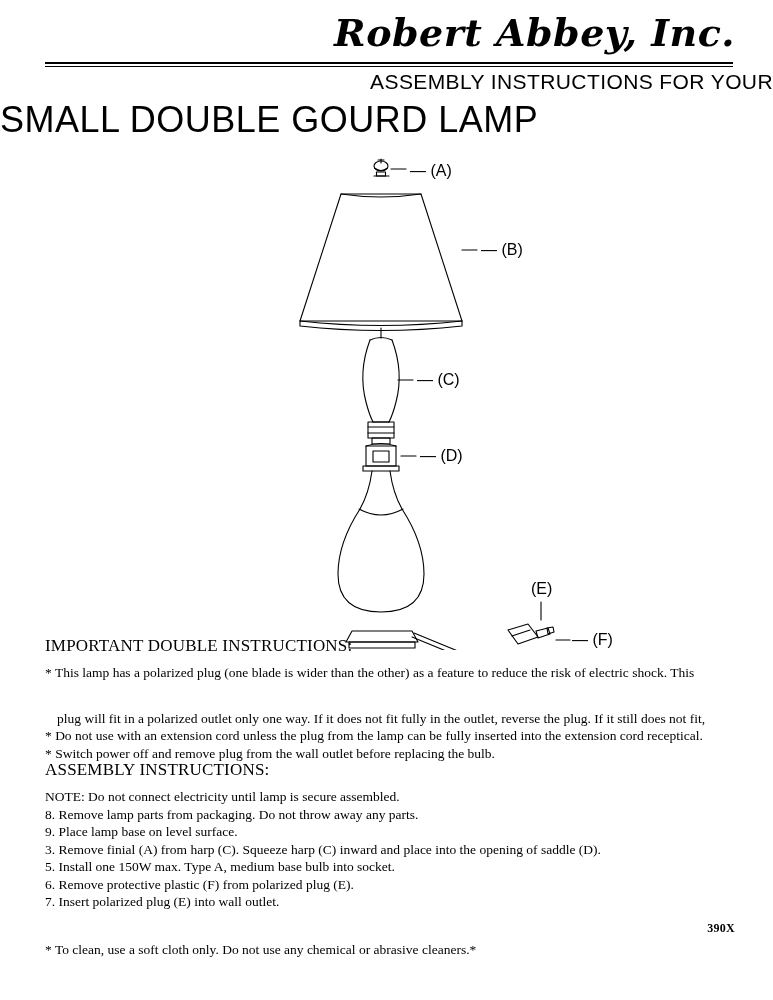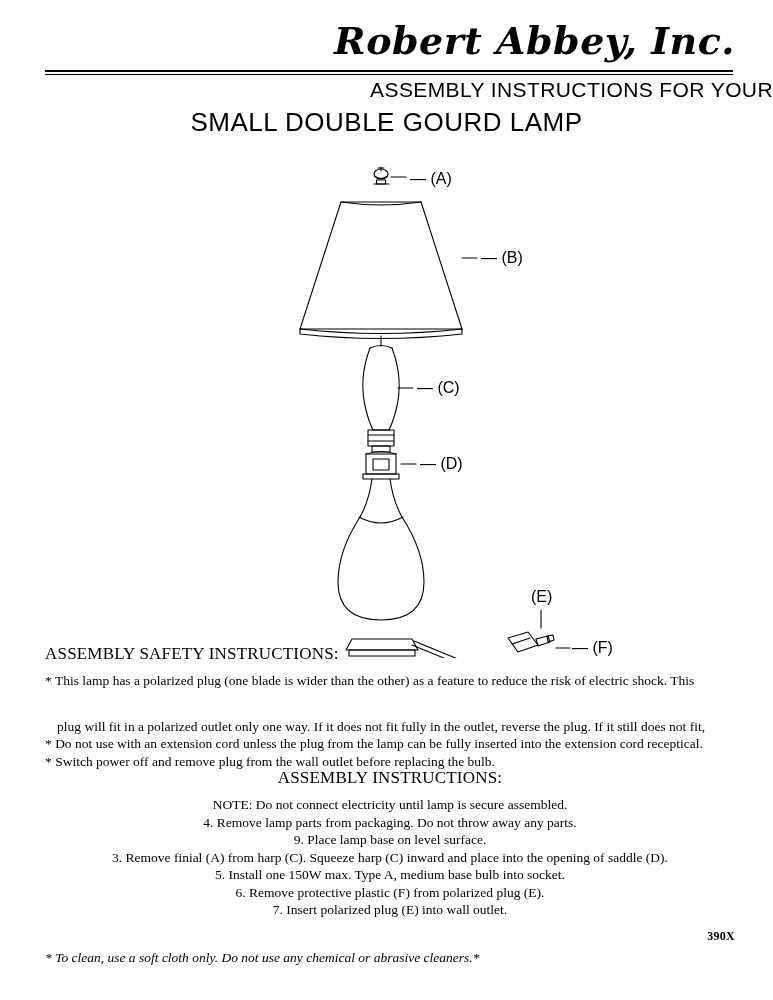--- a/index.html
+++ b/index.html
@@ -10,21 +10,21 @@
   body {
     width: 773px;
     height: 1000px;
     position: relative;
     font-family: "Liberation Serif", serif;
     color: #000000;
     overflow: hidden;
   }
   .page {
     position: absolute;
-    left: 0; top: 8px;
+    left: 0; top: 0;
     width: 773px;
     height: 954px;
   }
 
   
   .brand {
     position: absolute;
     right: 38px;
     top: 10px;
     font-family: "DejaVu Serif", serif;
@@ -55,23 +55,22 @@
     left: 0; right: 0;
     text-align: right;
     font-family: "Liberation Sans", sans-serif;
     font-size: 21px;
     letter-spacing: 0.4px;
   }
   .title-large {
     position: absolute;
     top: 99px;
     left: 0; right: 0;
-    text-align: center;
     font-family: "Liberation Sans", sans-serif;
-    font-size: 26px;
+    font-size: 36px;
     letter-spacing: 0.5px;
   }
 
   
   .diagram {
     position: absolute;
     left: 0;
     top: 150px;
     width: 773px;
     height: 500px;
@@ -199,34 +198,34 @@
 
     <div class="callout" style="left:410px; top:12px;">— (A)</div>
     <div class="callout" style="left:481px; top:91px;">— (B)</div>
     <div class="callout" style="left:417px; top:221px;">— (C)</div>
     <div class="callout" style="left:420px; top:297px;">— (D)</div>
     <div class="callout" style="left:531px; top:430px;">(E)</div>
     <div class="callout" style="left:572px; top:481px;">— (F)</div>
   </div>
 
   <div class="section" style="top:636px;">
-    <div class="section-head">ASSEMBLY SAFETY INSTRUCTIONS:</div>
+    <div class="section-head">IMPORTANT DOUBLE INSTRUCTIONS:</div>
     <p class="body-line">* This lamp has a polarized plug (one blade is wider than the other) as a feature to reduce the risk of electric shock. This</p>
     <p class="body-line hang">plug will fit in a polarized outlet only one way. If it does not fit fully in the outlet, reverse the plug. If it still does not fit,</p>
     <p class="body-line">* Do not use with an extension cord unless the plug from the lamp can be fully inserted into the extension cord receptical.</p>
     <p class="body-line">* Switch power off and remove plug from the wall outlet before replacing the bulb.</p>
   </div>
 
-  <div class="section" style="top:760px;text-align:center;">
+  <div class="section" style="top:760px;">
     <div class="section-head">ASSEMBLY INSTRUCTIONS:</div>
     <p class="body-line">NOTE: Do not connect electricity until lamp is secure assembled.</p>
-    <p class="body-line">4. Remove lamp parts from packaging. Do not throw away any parts.</p>
+    <p class="body-line">8. Remove lamp parts from packaging. Do not throw away any parts.</p>
     <p class="body-line">9. Place lamp base on level surface.</p>
     <p class="body-line">3. Remove finial (A) from harp (C). Squeeze harp (C) inward and place into the opening of saddle (D).</p>
     <p class="body-line">5. Install one 150W max. Type A, medium base bulb into socket.</p>
     <p class="body-line">6. Remove protective plastic (F) from polarized plug (E).</p>
     <p class="body-line">7. Insert polarized plug (E) into wall outlet.</p>
   </div>
 
-  <div class="footer-note" style="top:942px;font-style:italic;">* To clean, use a soft cloth only.  Do not use any chemical or abrasive cleaners.*</div>
+  <div class="footer-note" style="top:942px;">* To clean, use a soft cloth only.  Do not use any chemical or abrasive cleaners.*</div>
   <div class="doc-code">390X</div>
 
 </div>
 
 </body></html>

